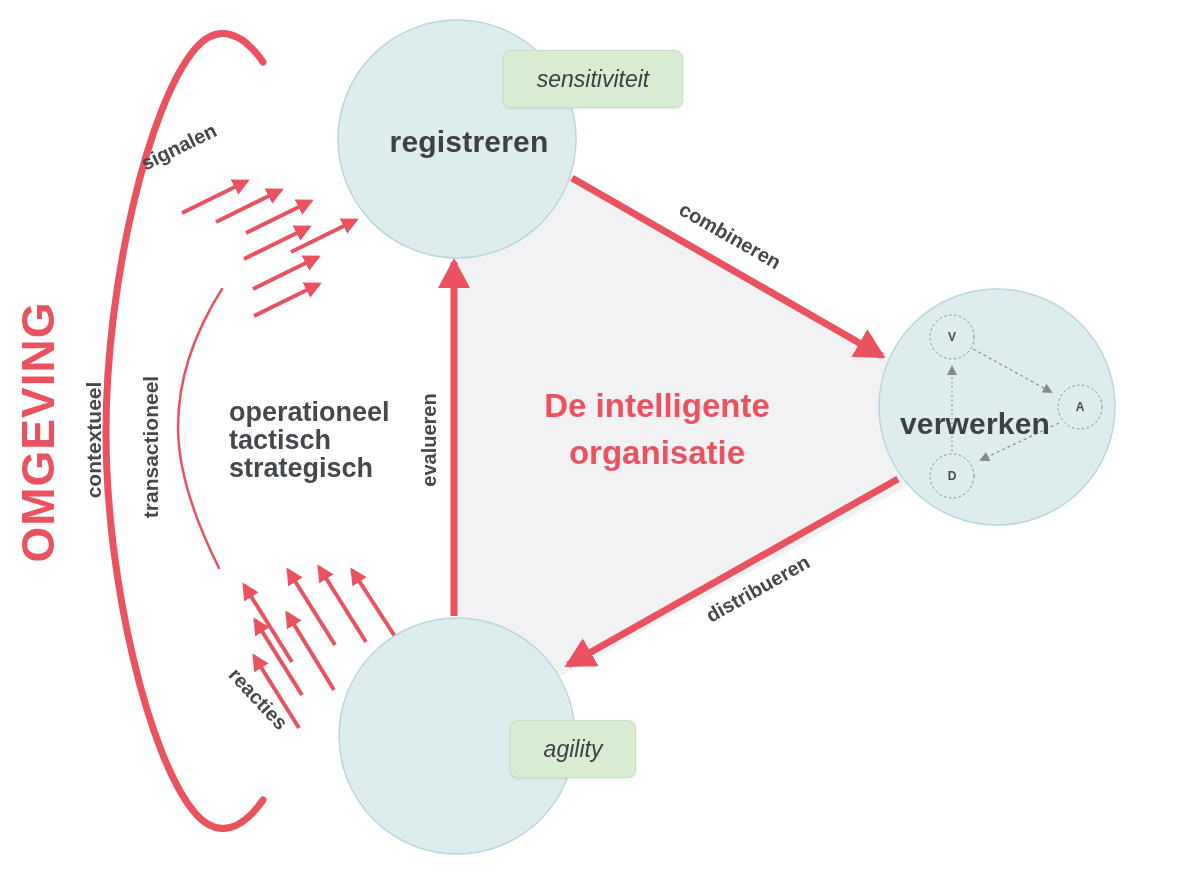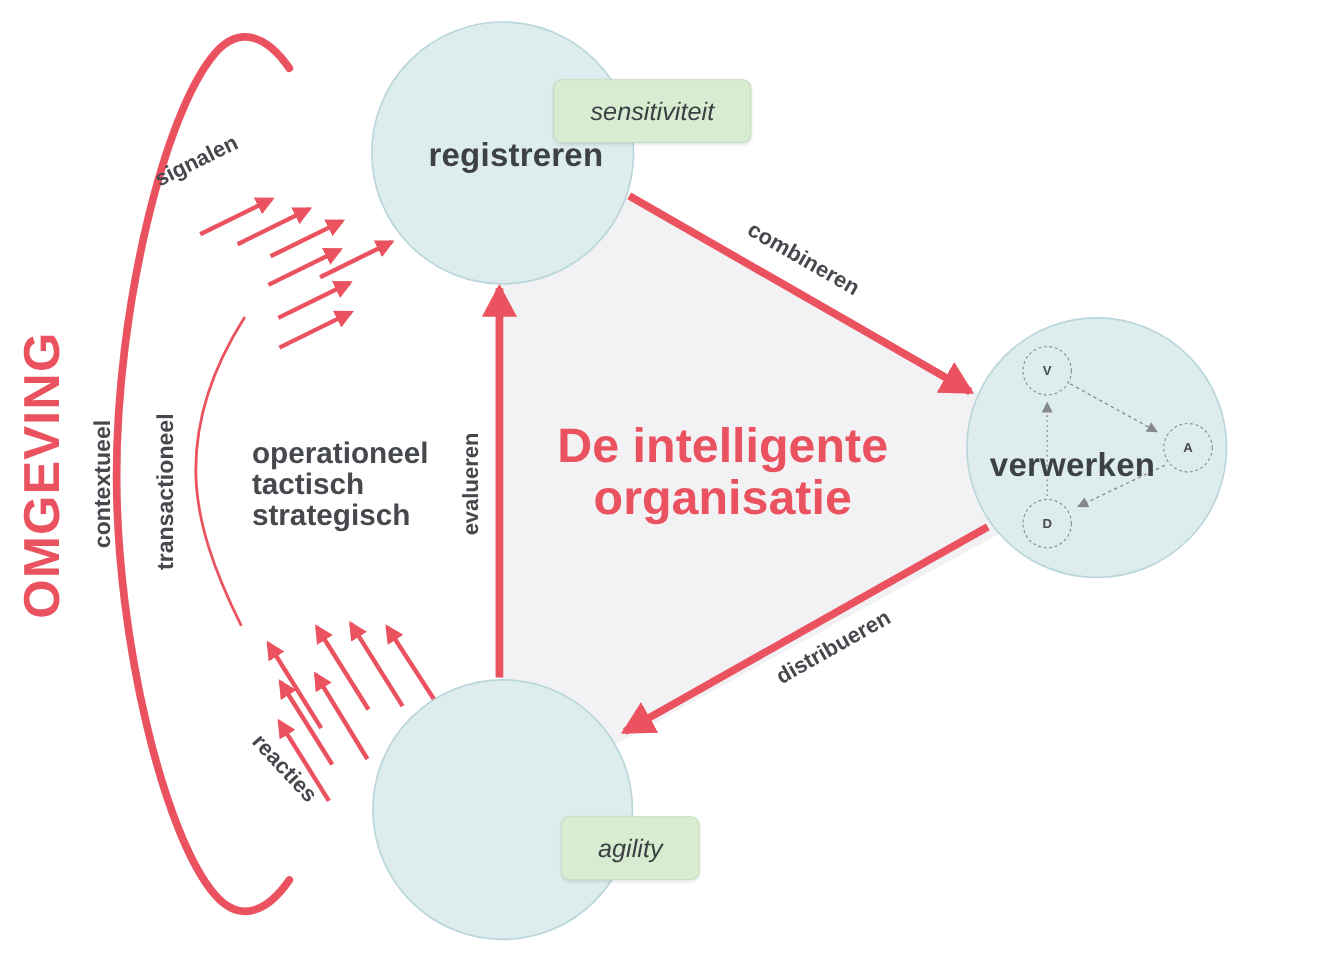--- a/index.html
+++ b/index.html
@@ -11,24 +11,24 @@
   .lbl.rot-90{transform:translate(-50%,-50%) rotate(-90deg);}
   .red{color:#ea525f;}
   .omgeving{font-size:46px;letter-spacing:1px;}
   .layer{font-size:21px;}
   .smalllbl{font-size:20px;}
   .levels{position:absolute;left:229px;top:398px;font-size:27px;font-weight:700;
           color:#45484c;line-height:28px;}
   .levels span{display:block;}
   .node-label{font-size:30px;color:#3d4145;letter-spacing:.2px;margin-left:12px;}
   .title{position:absolute;left:657px;top:429px;transform:translate(-50%,-50%);
-         text-align:center;font-size:44px;line-height:47px;font-weight:700;color:#ea525f;}
+         text-align:center;font-size:33px;line-height:47px;font-weight:700;color:#ea525f;}
   .badge{position:absolute;background:#d8ecd2;border:1px solid #c6dfc0;border-radius:8px;
          box-shadow:0 1px 3px rgba(0,0,0,.10);display:flex;align-items:center;justify-content:center;
-         font-style:italic;font-size:23px;color:#3b4043;margin-top:22px;}
+         font-style:italic;font-size:23px;color:#3b4043;}
   .badge-sensitiviteit{left:503px;top:50px;width:178px;height:56px;}
   .badge-capaciteit{left:1027px;top:304px;width:156px;height:54px;}
   .badge-agility{left:510px;top:720px;width:124px;height:56px;}
   .vad{position:absolute;transform:translate(-50%,-50%);font-size:12px;font-weight:700;color:#46494d;}
   .sig{font-size:20px;transform:translate(-50%,-50%) rotate(-26deg);}
   .rea{font-size:20px;transform:translate(-50%,-50%) rotate(47deg);}
   .comb{font-size:20px;transform:translate(-50%,-50%) rotate(29.8deg);}
   .dist{font-size:20px;transform:translate(-50%,-50%) rotate(-29.5deg);}
 </style>
 </head>

